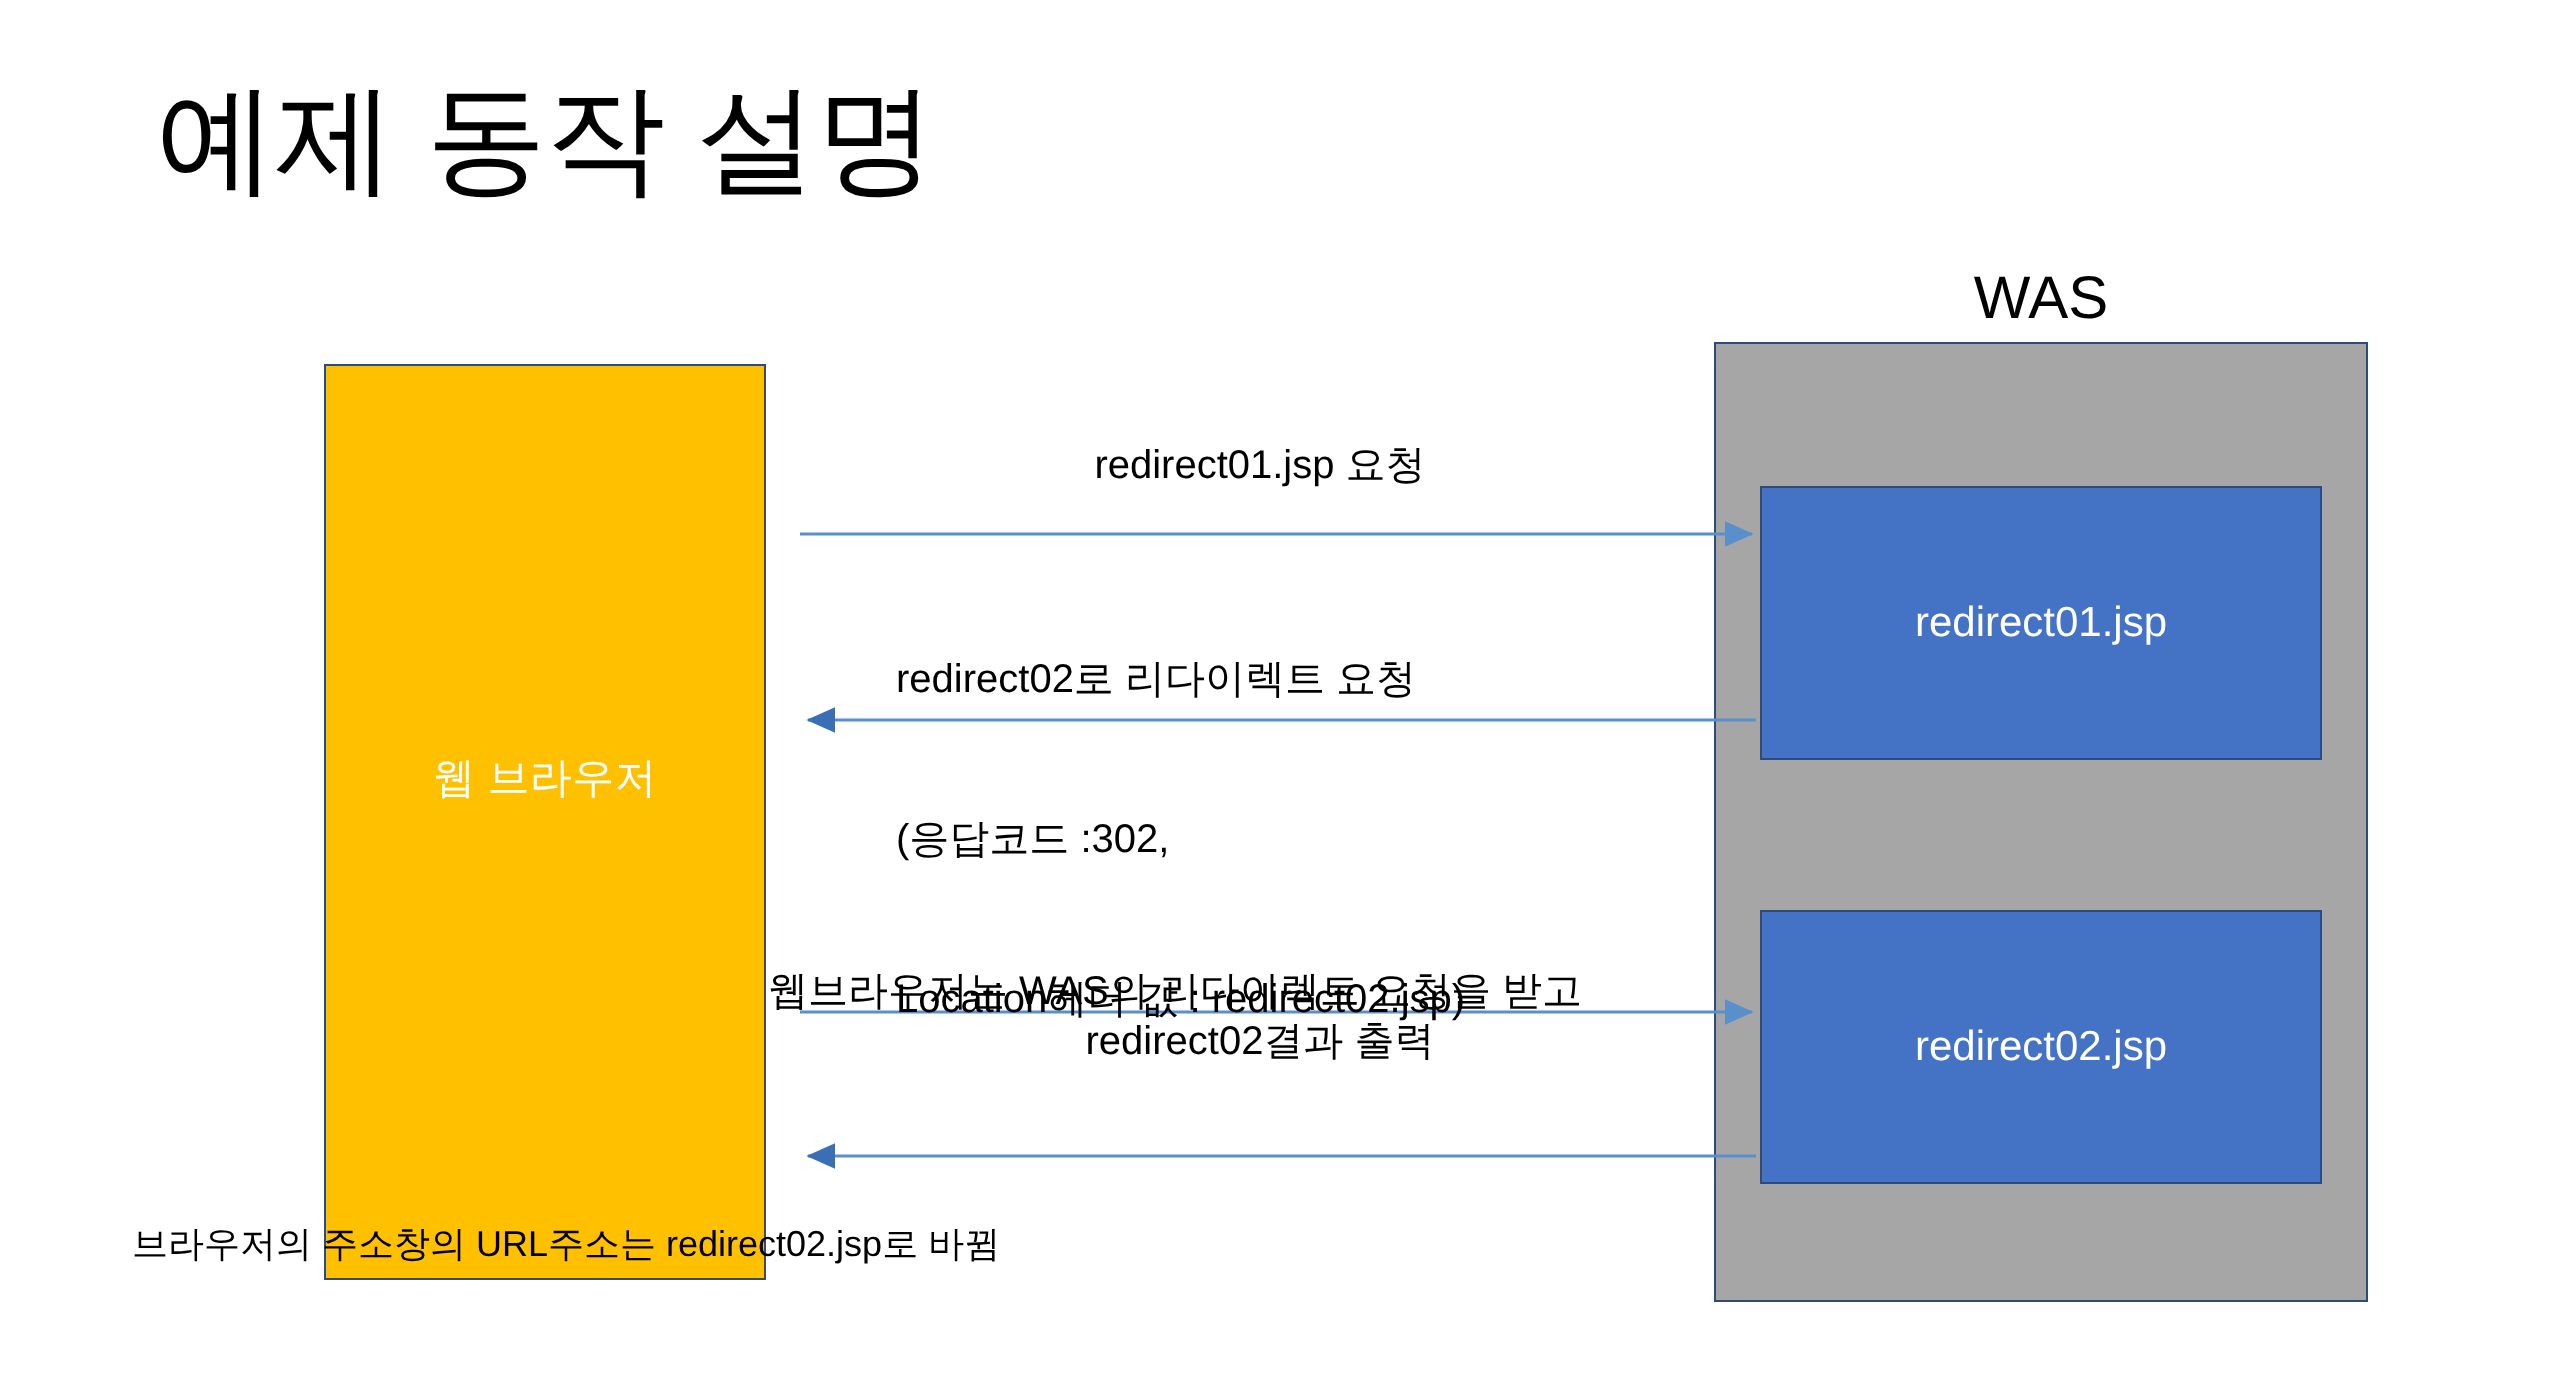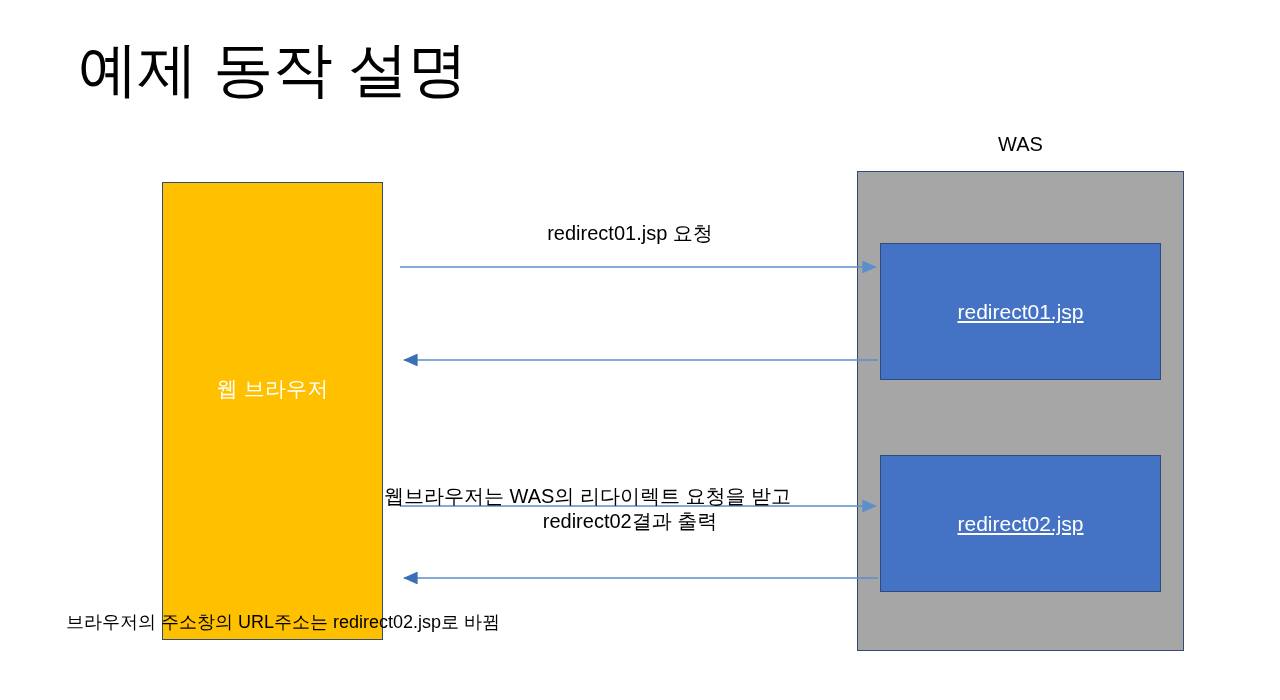--- a/index.html
+++ b/index.html
@@ -55,21 +55,21 @@
     letter-spacing: 0.2px;
   }
 
   
   #was-label {
     position: absolute;
     left: 857px;
     width: 327px;
     top: 133px;
     text-align: center;
-    font-size: 20px;
+    font-size: 30px;
     color: #000000;
   }
   #was-box {
     position: absolute;
     left: 857px;
     top: 171px;
     width: 327px;
     height: 480px;
     background: #A6A6A6;
     border: 1.5px solid #2E4B7A;
@@ -80,21 +80,20 @@
     left: 880px;
     width: 281px;
     background: #4472C4;
     border: 1.5px solid #2E4B7A;
     box-sizing: border-box;
     display: flex;
     align-items: center;
     justify-content: center;
     color: #ffffff;
     font-size: 21px;
-    text-decoration: underline;
   }
   #jsp-box-1 { top: 243px; height: 137px; }
   #jsp-box-2 { top: 455px; height: 137px; }
 
   
   .arrow-svg {
     position: absolute;
     left: 0;
     top: 0;
     width: 1280px;
@@ -176,20 +175,25 @@
 
     <line x1="878" y1="360" x2="404" y2="360" stroke="#5B8FCB" stroke-width="1.6" marker-end="url(#head-left)"></line>
 
     <line x1="400" y1="506" x2="876" y2="506" stroke="#5B8FCB" stroke-width="1.6" marker-end="url(#head-right)"></line>
 
     <line x1="878" y1="578" x2="404" y2="578" stroke="#5B8FCB" stroke-width="1.6" marker-end="url(#head-left)"></line>
   </svg>
 
   <div id="caption-1" class="caption"><span>redirect01</span><span class="bold-part">.jsp</span><span> 요청</span></div>
 
+  <div id="caption-2" class="caption">
+    <div>redirect02로 리다이렉트 요청</div>
+    <div>(응답코드 :302,</div>
+    <div>Location헤더 값 : redirect02.jsp)</div>
+  </div>
 
   <div id="caption-3" class="caption">
     <div>웹브라우저는 WAS의 리다이렉트 요청을 받고</div>
   </div>
 
   <div id="caption-4" class="caption">redirect02결과 출력</div>
 
   <div id="bottom-note">브라우저의 주소창의 URL주소는 redirect02.jsp로 바뀜</div>
 
 </div>

